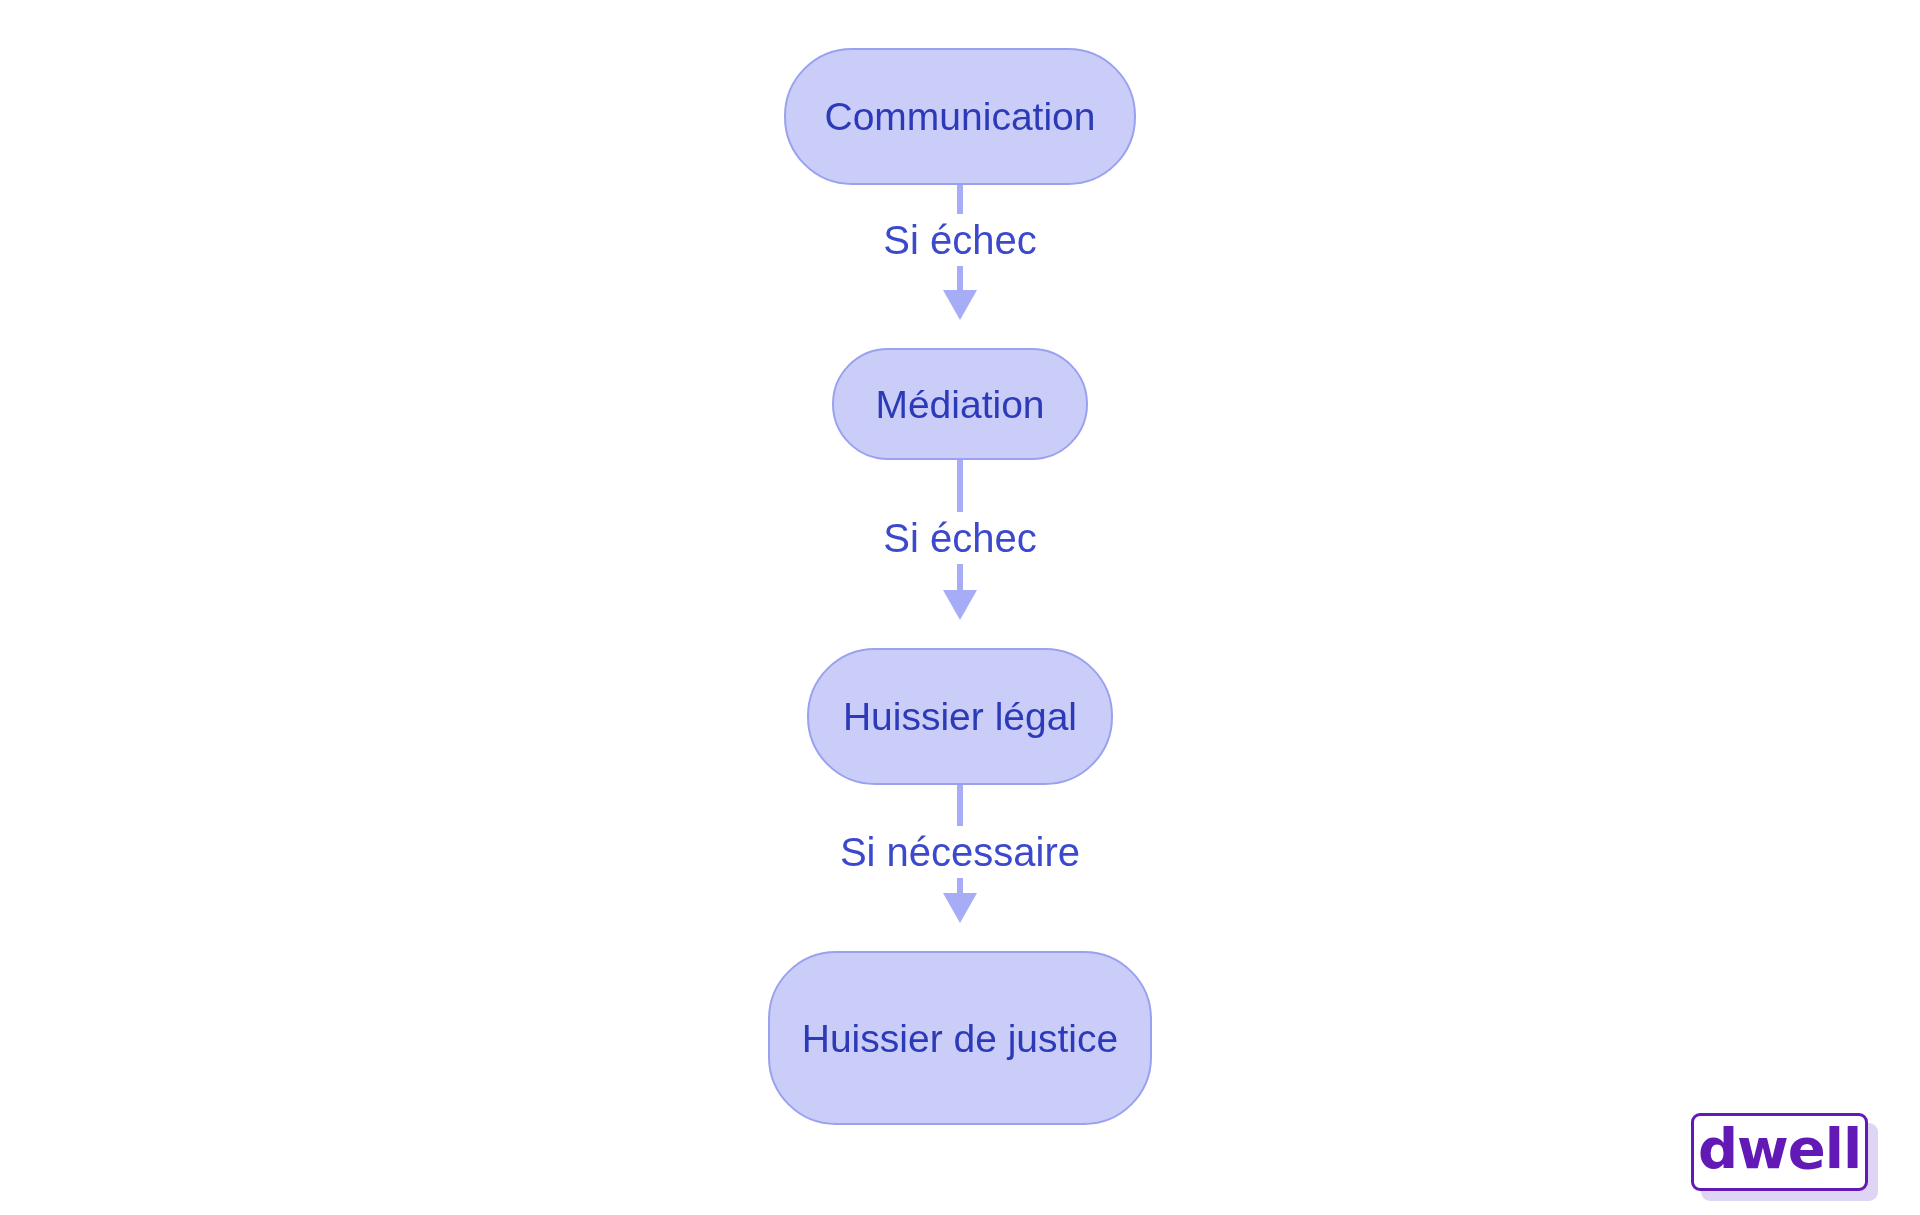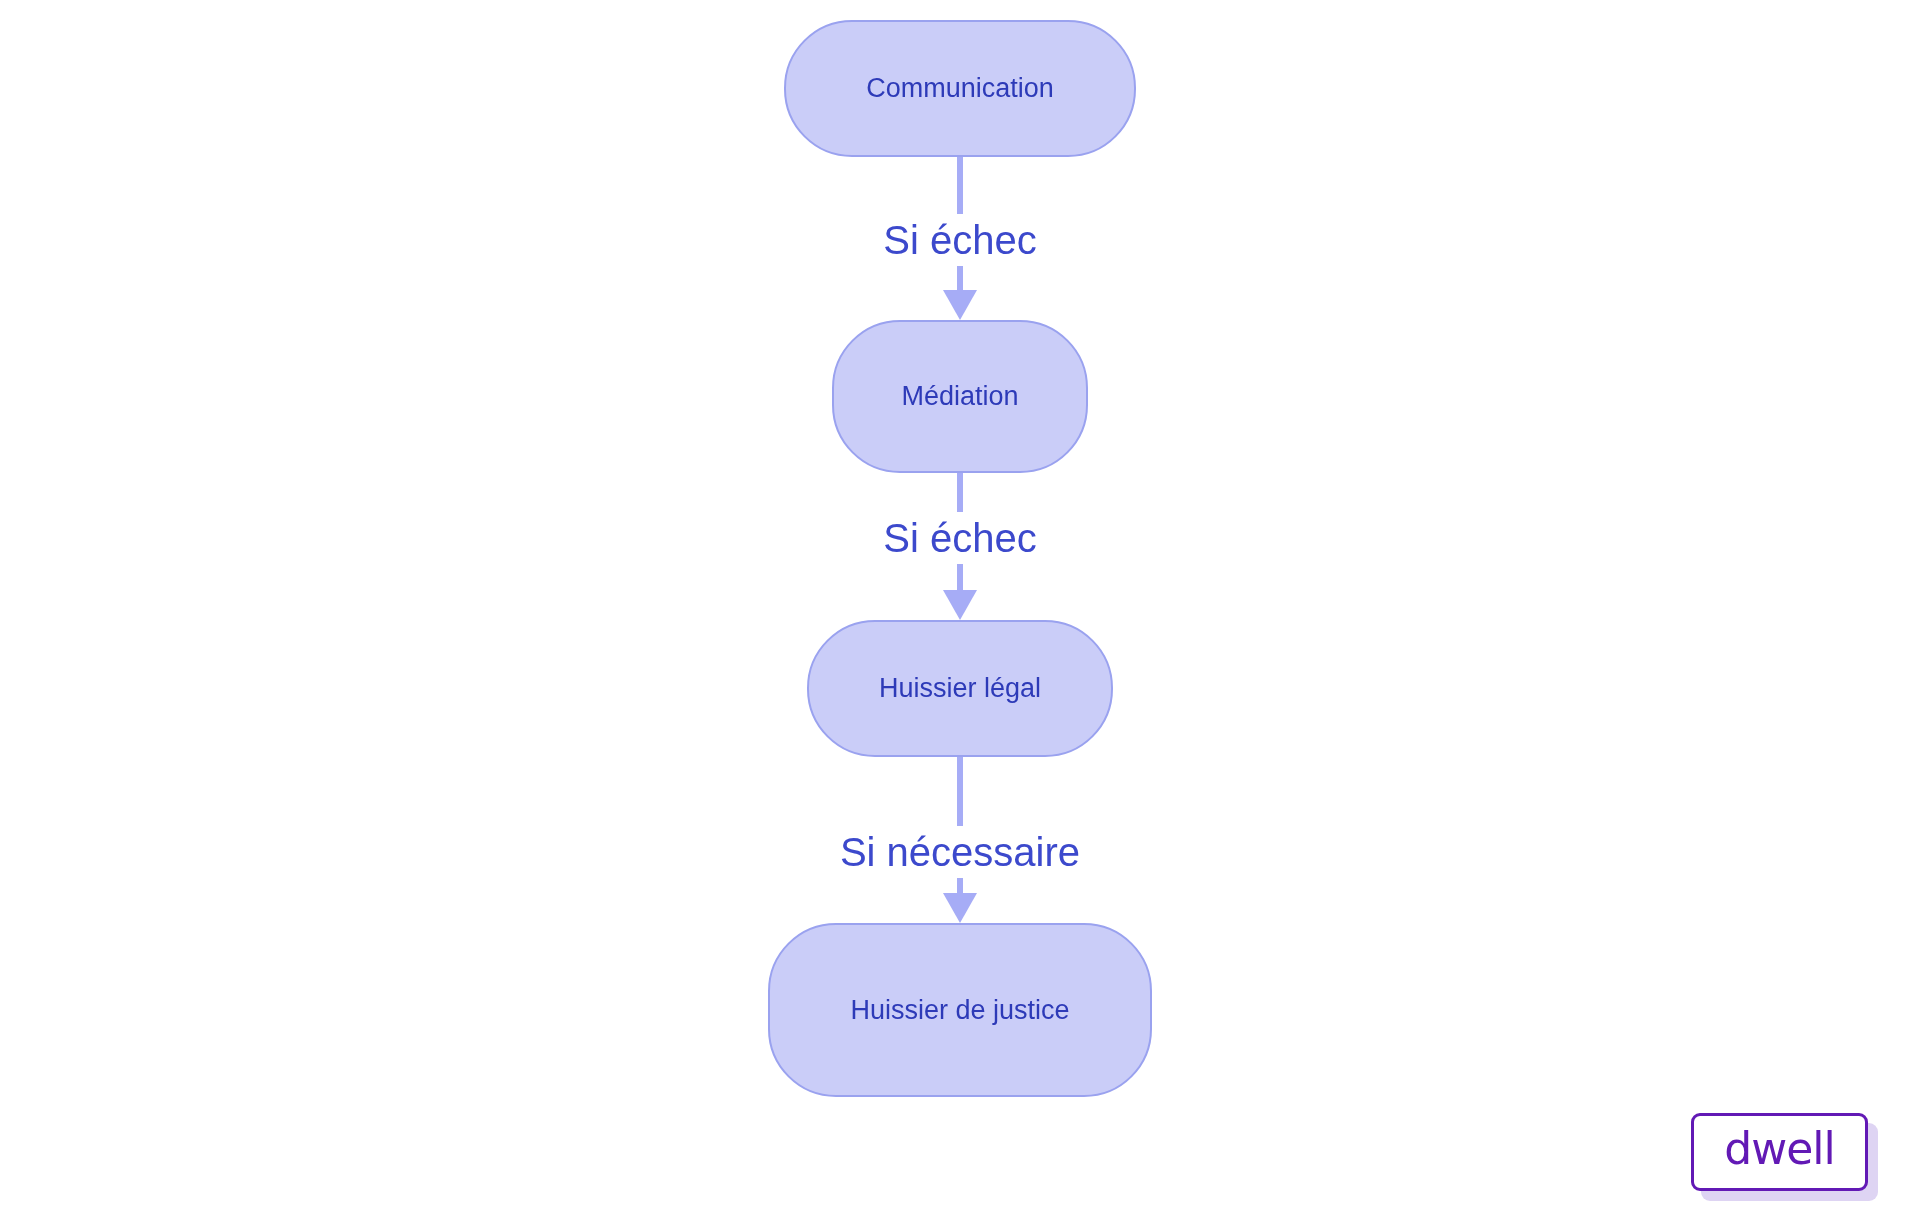--- a/index.html
+++ b/index.html
@@ -17,28 +17,29 @@
   }
   .node {
     position: absolute;
     display: flex;
     align-items: center;
     justify-content: center;
     background: var(--node-fill, #cacdf8);
     border: 2px solid var(--node-border, #9aa2ef);
     border-radius: 68px;
     color: var(--node-text, #2d3ab8);
-    font-size: 27px;
+    font-size: 39px;
     line-height: 1;
     box-sizing: border-box;
     white-space: nowrap;
     z-index: 3;
+    margin-top: 28px;
   }
   .node-1 { left: 784px; top: 20px;  width: 352px; height: 137px; }
-  .node-2 { left: 832px; top: 320px; width: 256px; height: 153px; }
+  .node-2 { left: 832px; top: 320px; width: 256px; height: 112px; }
   .node-3 { left: 807px; top: 620px; width: 306px; height: 137px; }
   .node-4 { left: 768px; top: 923px; width: 384px; height: 174px; }
 
   .edge-line {
     position: absolute;
     left: 957px;
     width: 6px;
     background: var(--edge-line, #a6acf6);
     z-index: 1;
   }
@@ -86,22 +87,22 @@
     background: #ffffff;
     border: 3px solid var(--brand-purple, #6219b5);
     border-radius: 9px;
     box-shadow: 10px 10px 0 var(--brand-shadow, #ded4f3);
     display: flex;
     align-items: center;
     justify-content: center;
   }
   .brand-badge .brand-text {
     font-family: "DejaVu Sans", "Liberation Sans", sans-serif;
-    font-weight: normal;
-    font-size: 44px;
+    font-weight: bold;
+    font-size: 56px;
     line-height: 1;
     color: var(--brand-purple, #6219b5);
     letter-spacing: -1px;
     padding-bottom: 6px;
   }
 </style>
 </head>
 <body>
 
 <div class="canvas">

